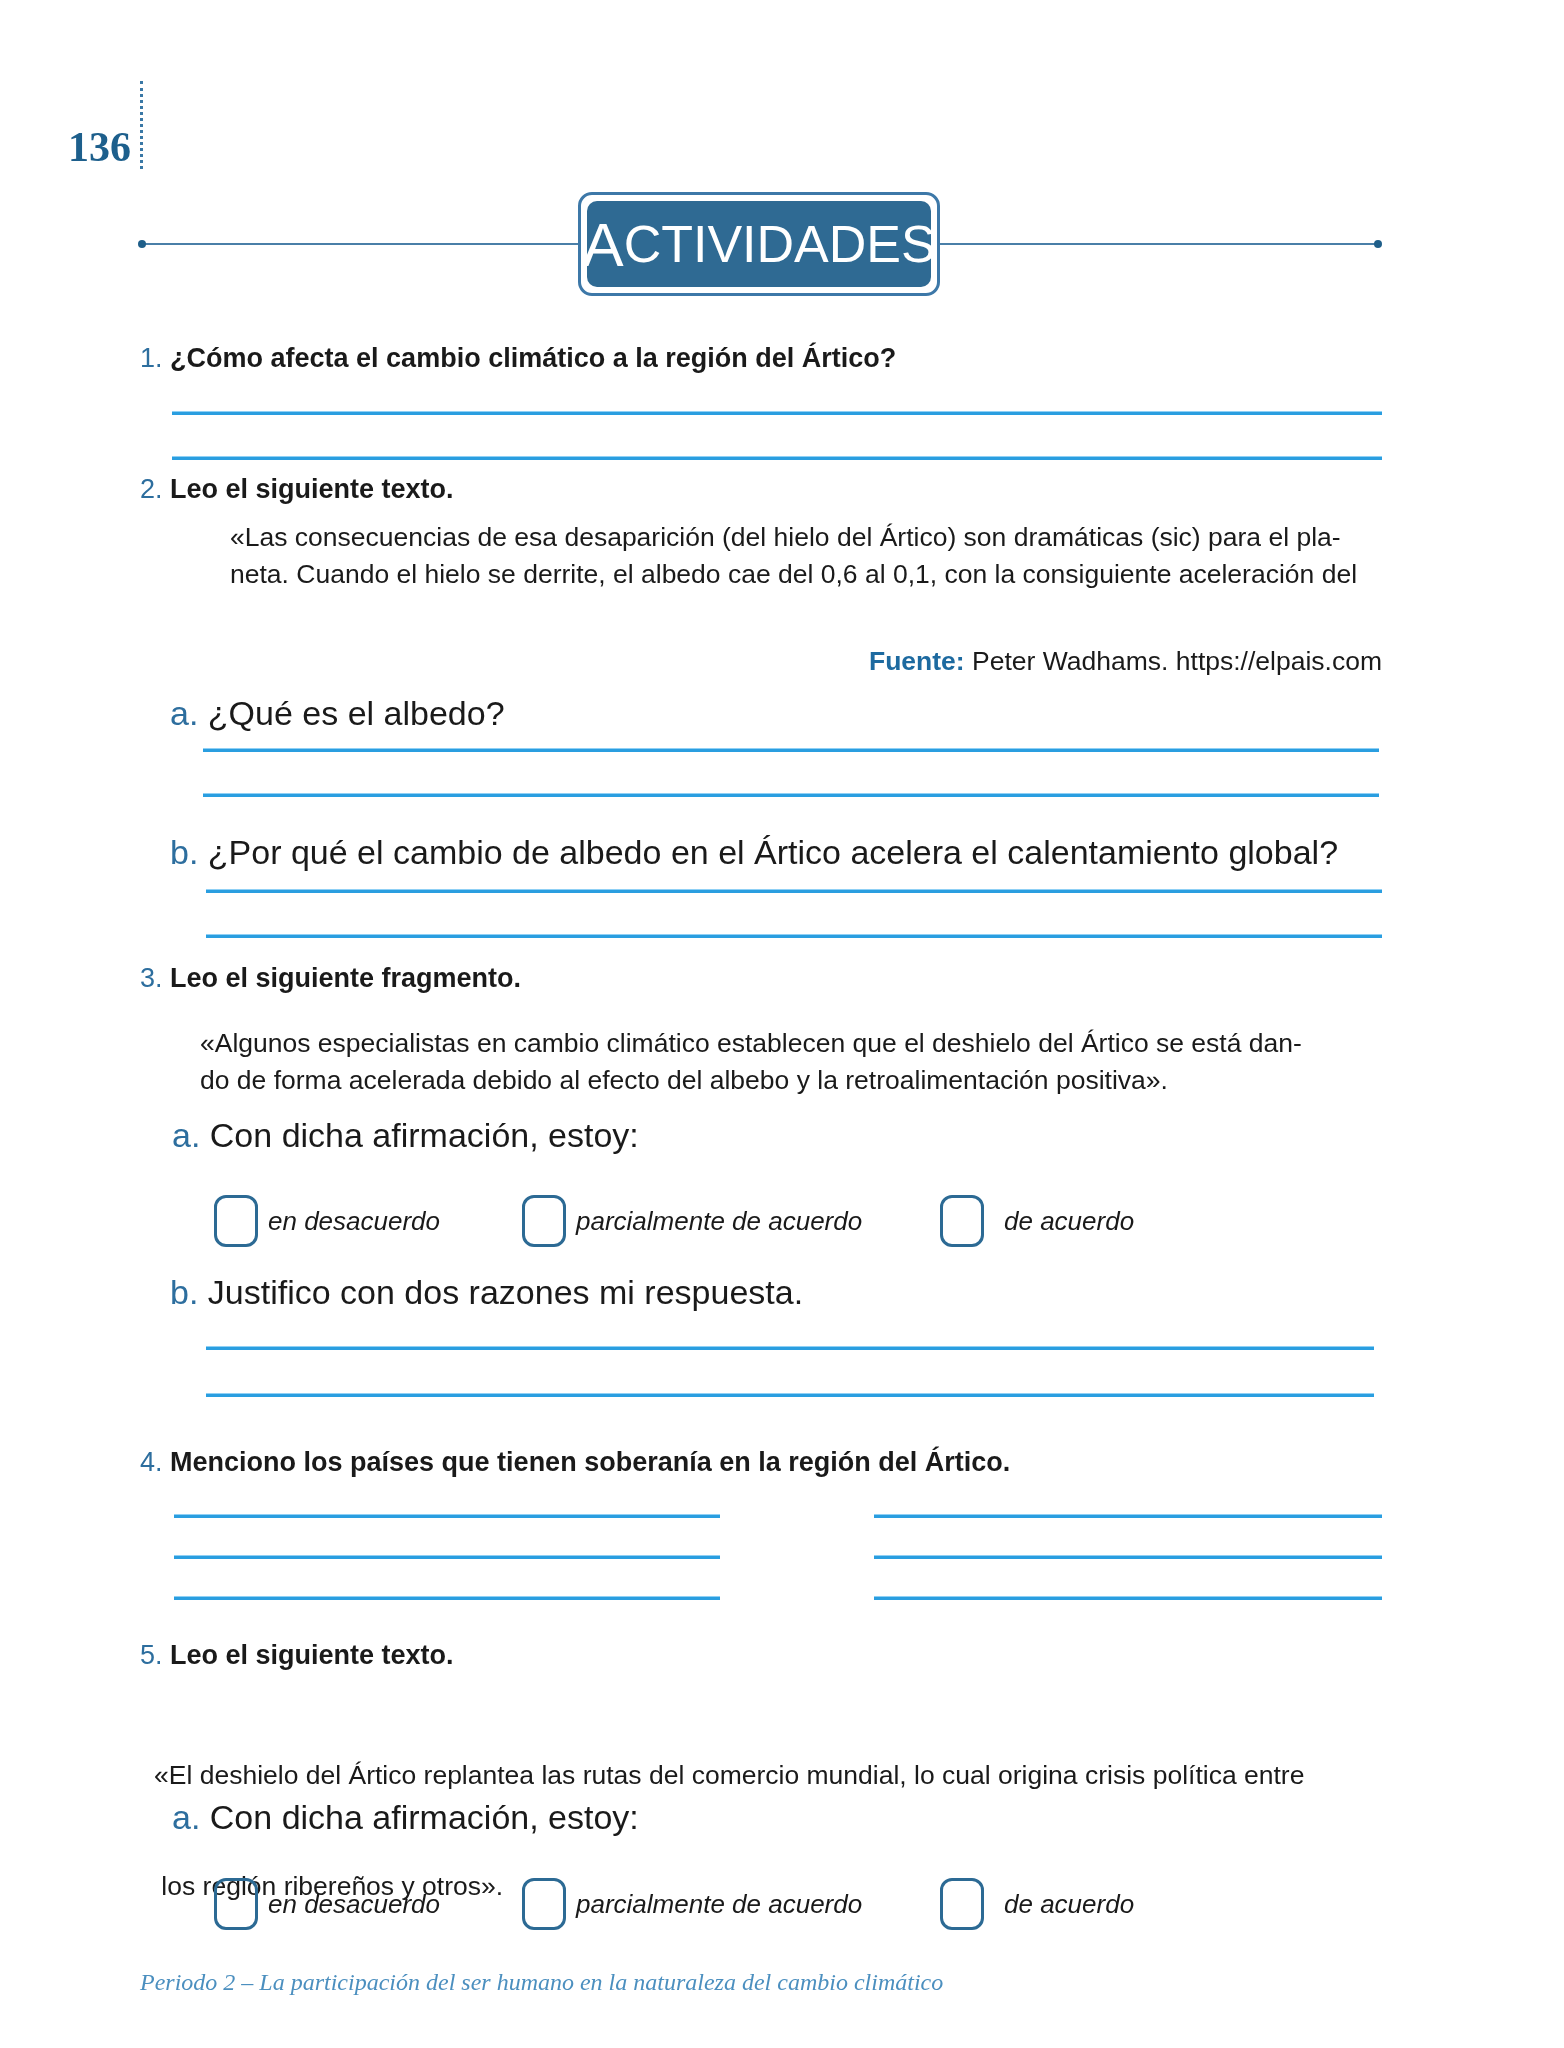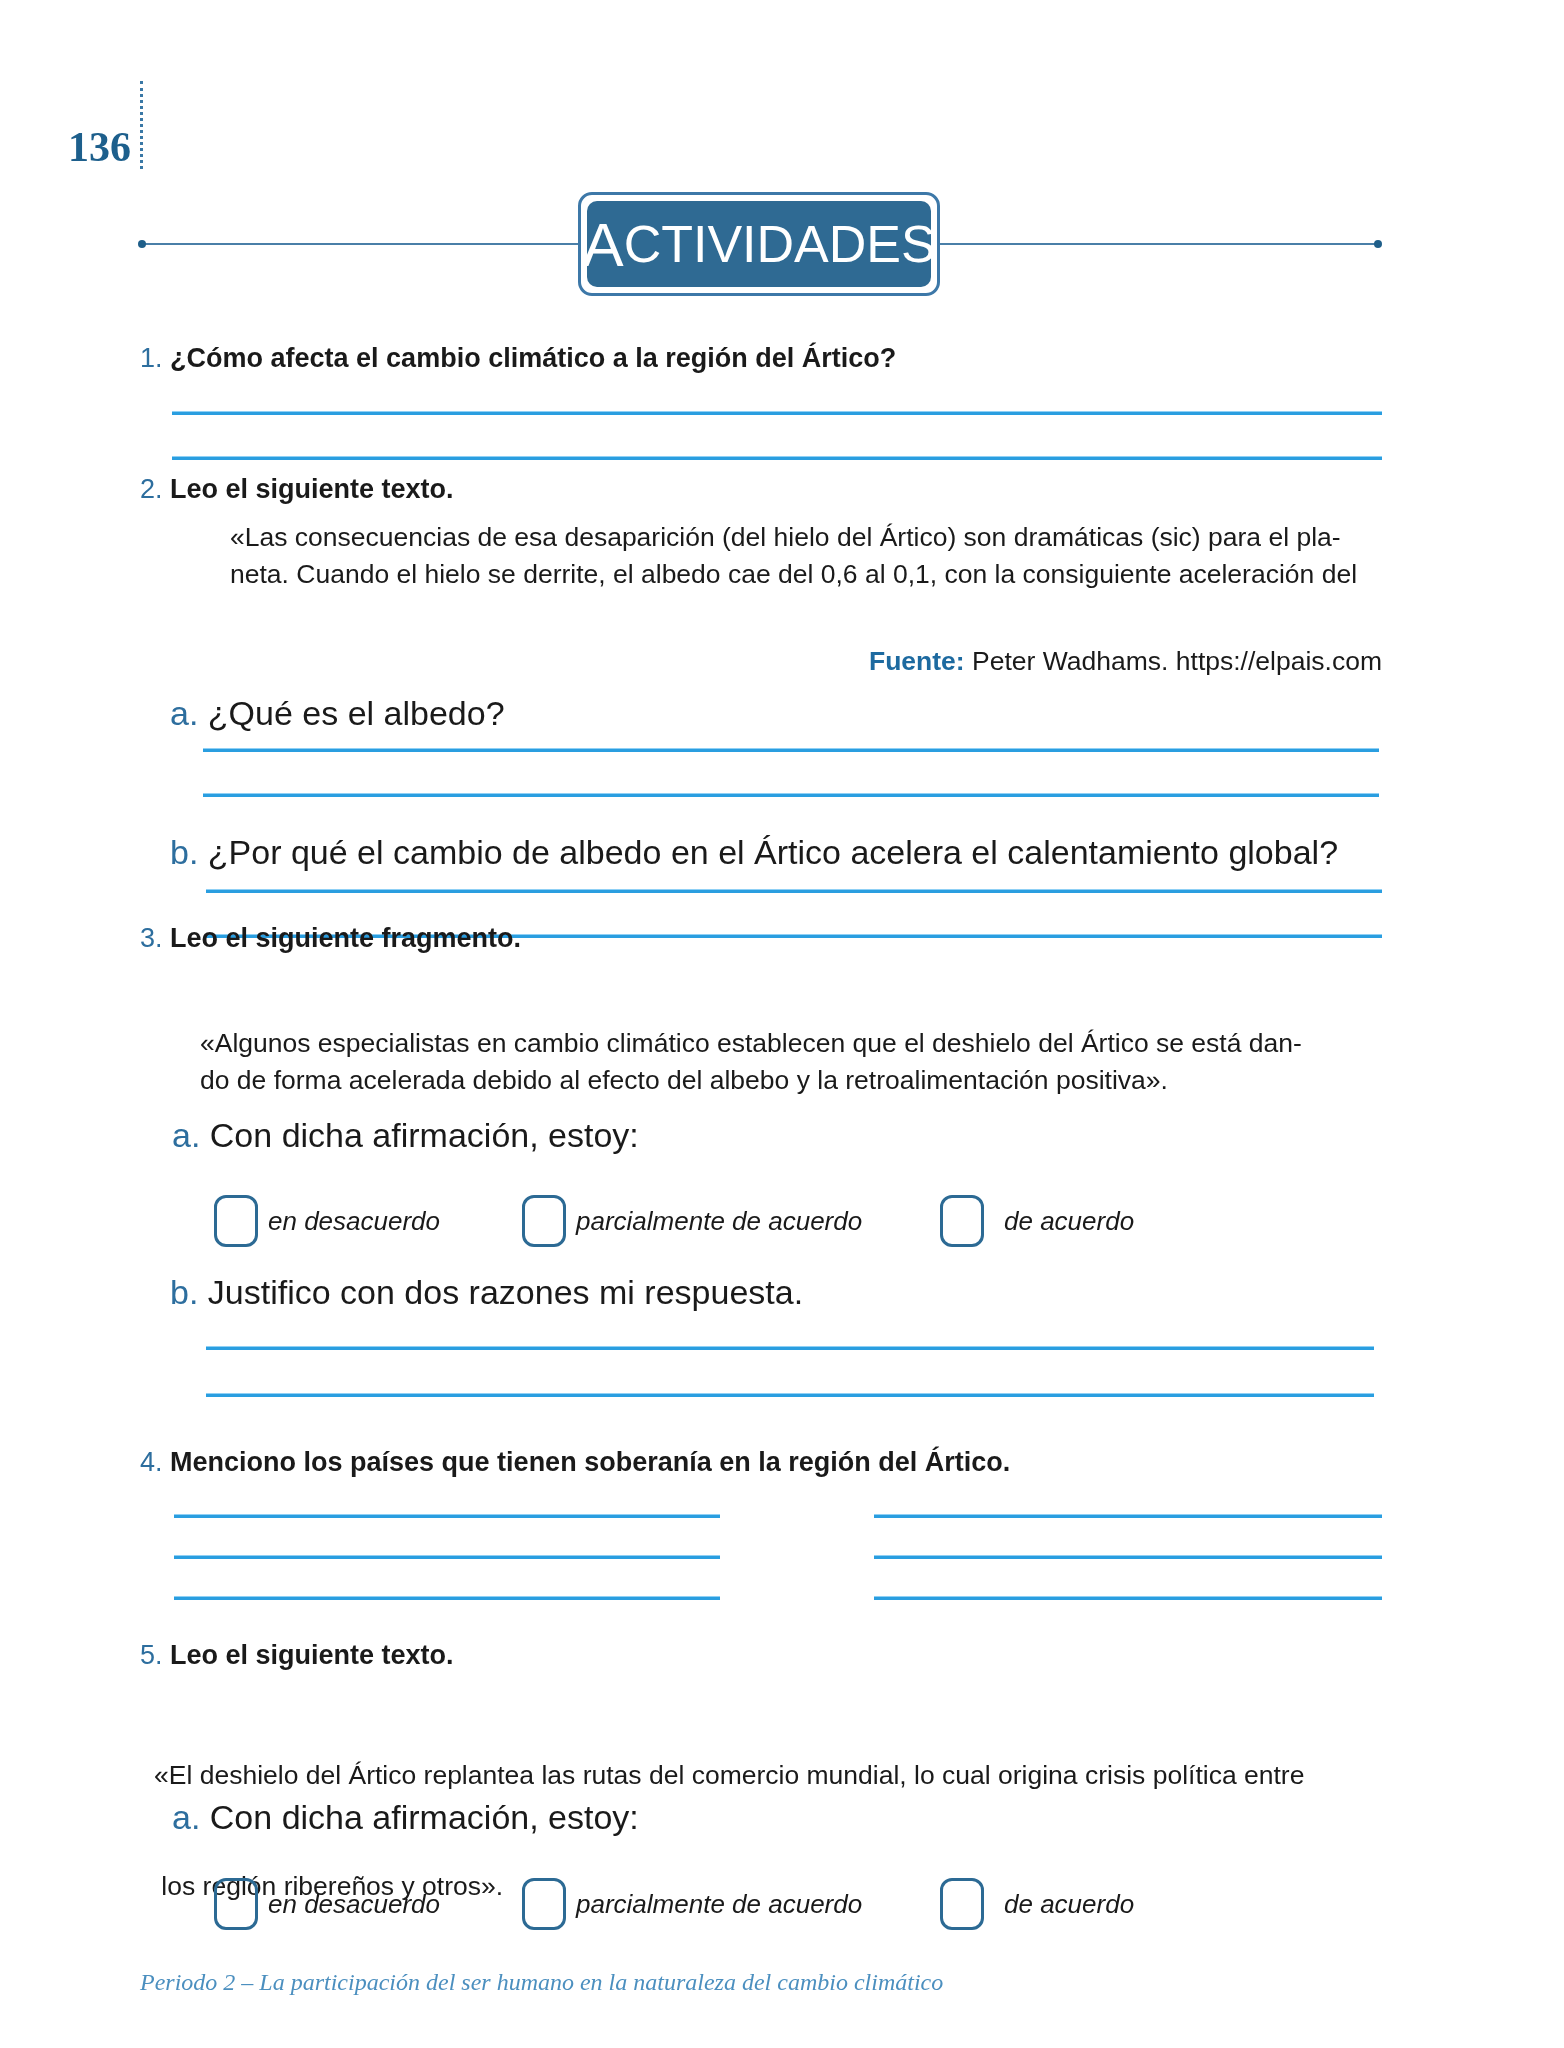--- a/index.html
+++ b/index.html
@@ -73,21 +73,21 @@
 <div class="abs wline" style="left:203px; top:725px; width:1176px;"></div>
 <div class="abs wline" style="left:203px; top:770px; width:1176px;"></div>
 
 <div class="abs qn" style="left:170px; top:810px;">
   <span class="num">b.</span>
   <span>¿Por qué el cambio de albedo en el Ártico acelera el calentamiento global?</span>
 </div>
 <div class="abs wline" style="left:206px; top:866px; width:1176px;"></div>
 <div class="abs wline" style="left:206px; top:911px; width:1176px;"></div>
 
-<div class="abs q" style="left:140px; top:900px;">
+<div class="abs q" style="left:140px; top:940px;">
   <span class="num" style="font-weight:normal;">3.</span>
   <span>Leo el siguiente fragmento.</span>
 </div>
 <div class="abs txt" style="left:200px; top:1002px;">
   <div>«Algunos especialistas en cambio climático establecen que el deshielo del Ártico se está dan-</div>
   <div>do de forma acelerada debido al efecto del albebo y la retroalimentación positiva».</div>
 </div>
 <div class="abs qn" style="left:172px; top:1093px;">
   <span class="num">a.</span>
   <span>Con dicha afirmación, estoy:</span>

